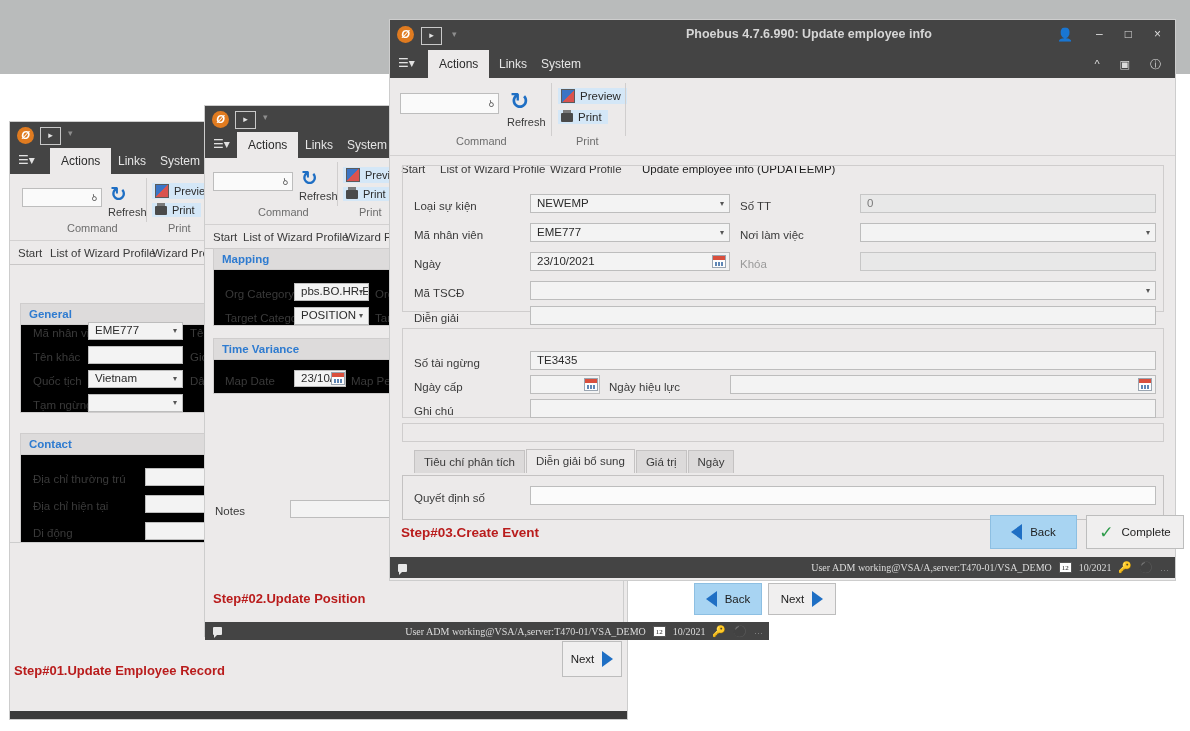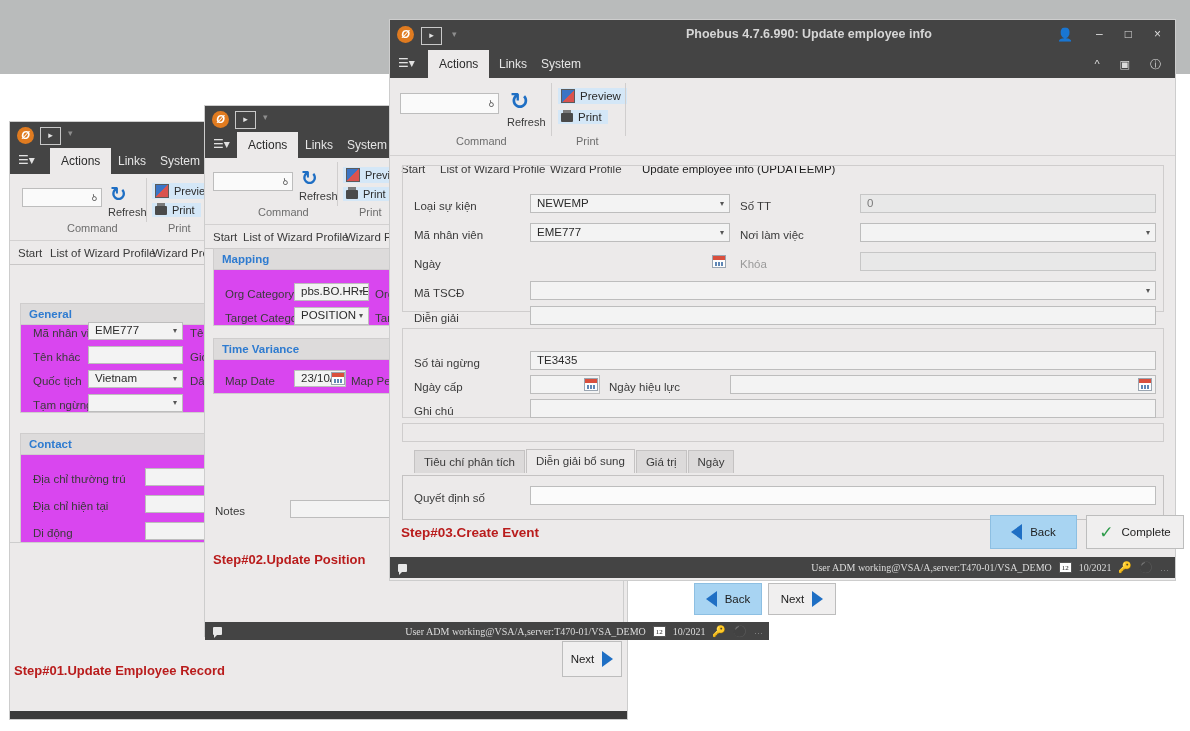--- a/index.html
+++ b/index.html
@@ -53,21 +53,21 @@
   .ico-print{width:12px;height:9px;background:#4a4a4a;border-radius:1px;position:relative;}
   .ico-print:after{content:"";position:absolute;left:2px;top:-3px;width:8px;height:3px;background:#7a7a7a;}
 
   
   .doctabs{position:relative;background:#eceaea;border-bottom:1px solid #c9c7c7;}
   .dt{position:absolute;top:0;font-size:11.5px;color:#3a3a3a;white-space:nowrap;
      height:100%;display:flex;align-items:center;}
   .dt.active{border-bottom:2px solid #2f7fd1;color:#1d1d1d;}
 
   
-  .group{position:absolute;border:1px solid #cfcdcd;background:#d946ef;box-sizing:border-box;}
+  .group{position:absolute;border:1px solid #cfcdcd;background:#000000;box-sizing:border-box;}
   .group-hdr{background:#dddbdb;color:#2e7bd0;font-size:11.5px;font-weight:bold;
      padding:4px 8px;border-bottom:1px solid #cfcdcd;}
   .flbl{position:absolute;font-size:11.5px;color:#3a3a3a;white-space:nowrap;}
   .flbl.dim{color:#9a9a9a;}
   .fin{position:absolute;background:#f3f3f3;border:1px solid #bdbdbd;box-sizing:border-box;
     font-size:11.5px;color:#2b2b2b;line-height:1;display:flex;align-items:center;padding-left:6px;}
   .fin.white{background:#fbfbfb;}
   .fin.disabled{background:#e8e8e8;border-color:#c6c6c6;color:#7a7a7a;}
   .fin .arrow{position:absolute;right:5px;top:50%;transform:translateY(-50%);
     font-size:8px;color:#555;}
@@ -256,21 +256,21 @@
     <div class="group-hdr">Time Variance</div>
   </div>
   <div class="flbl" style="left:20px;top:269px;">Map Date</div>
   <div class="fin" style="left:89px;top:264px;width:52px;height:17px;">23/10/2</div>
   <div class="cal" style="left:126px;top:266px;"></div>
   <div class="flbl" style="left:146px;top:269px;">Map Period</div>
 
   <div class="flbl" style="left:10px;top:399px;">Notes</div>
   <div class="fin" style="left:85px;top:394px;width:125px;height:18px;"></div>
 
-  <div class="steplbl" style="left:8px;top:446px;">Step#02.Update Position</div>
+  <div class="steplbl" style="left:8px;top:485px;">Step#02.Update Position</div>
   <div class="navbtn back" style="left:489px;top:477px;width:68px;height:32px;">
     <span class="tri tri-l"></span>
     <span>Back</span>
   </div>
   <div class="navbtn plain" style="left:563px;top:477px;width:68px;height:32px;">
     <span>Next</span>
     <span class="tri tri-r"></span>
   </div>
 
   <div class="statusbar" style="left:0;top:516px;width:564px;height:18px;">
@@ -350,20 +350,21 @@
   <div class="flbl" style="left:24px;top:209px;">Mã nhân viên</div>
   <div class="fin" style="left:140px;top:203px;width:200px;height:19px;">EME777
     <span class="arrow">▾</span>
   </div>
   <div class="flbl" style="left:350px;top:209px;">Nơi làm việc</div>
   <div class="fin" style="left:470px;top:203px;width:296px;height:19px;">
     <span class="arrow">▾</span>
   </div>
 
   <div class="flbl" style="left:24px;top:238px;">Ngày</div>
+  <div class="fin" style="left:140px;top:232px;width:200px;height:19px;">23/10/2021</div>
   <div class="cal" style="left:322px;top:235px;"></div>
   <div class="flbl dim" style="left:350px;top:238px;">Khóa</div>
   <div class="fin disabled" style="left:470px;top:232px;width:296px;height:19px;"></div>
 
   <div class="flbl" style="left:24px;top:267px;">Mã TSCĐ</div>
   <div class="fin" style="left:140px;top:261px;width:626px;height:19px;">
     <span class="arrow">▾</span>
   </div>
 
   <div class="flbl" style="left:24px;top:292px;">Diễn giải</div>

